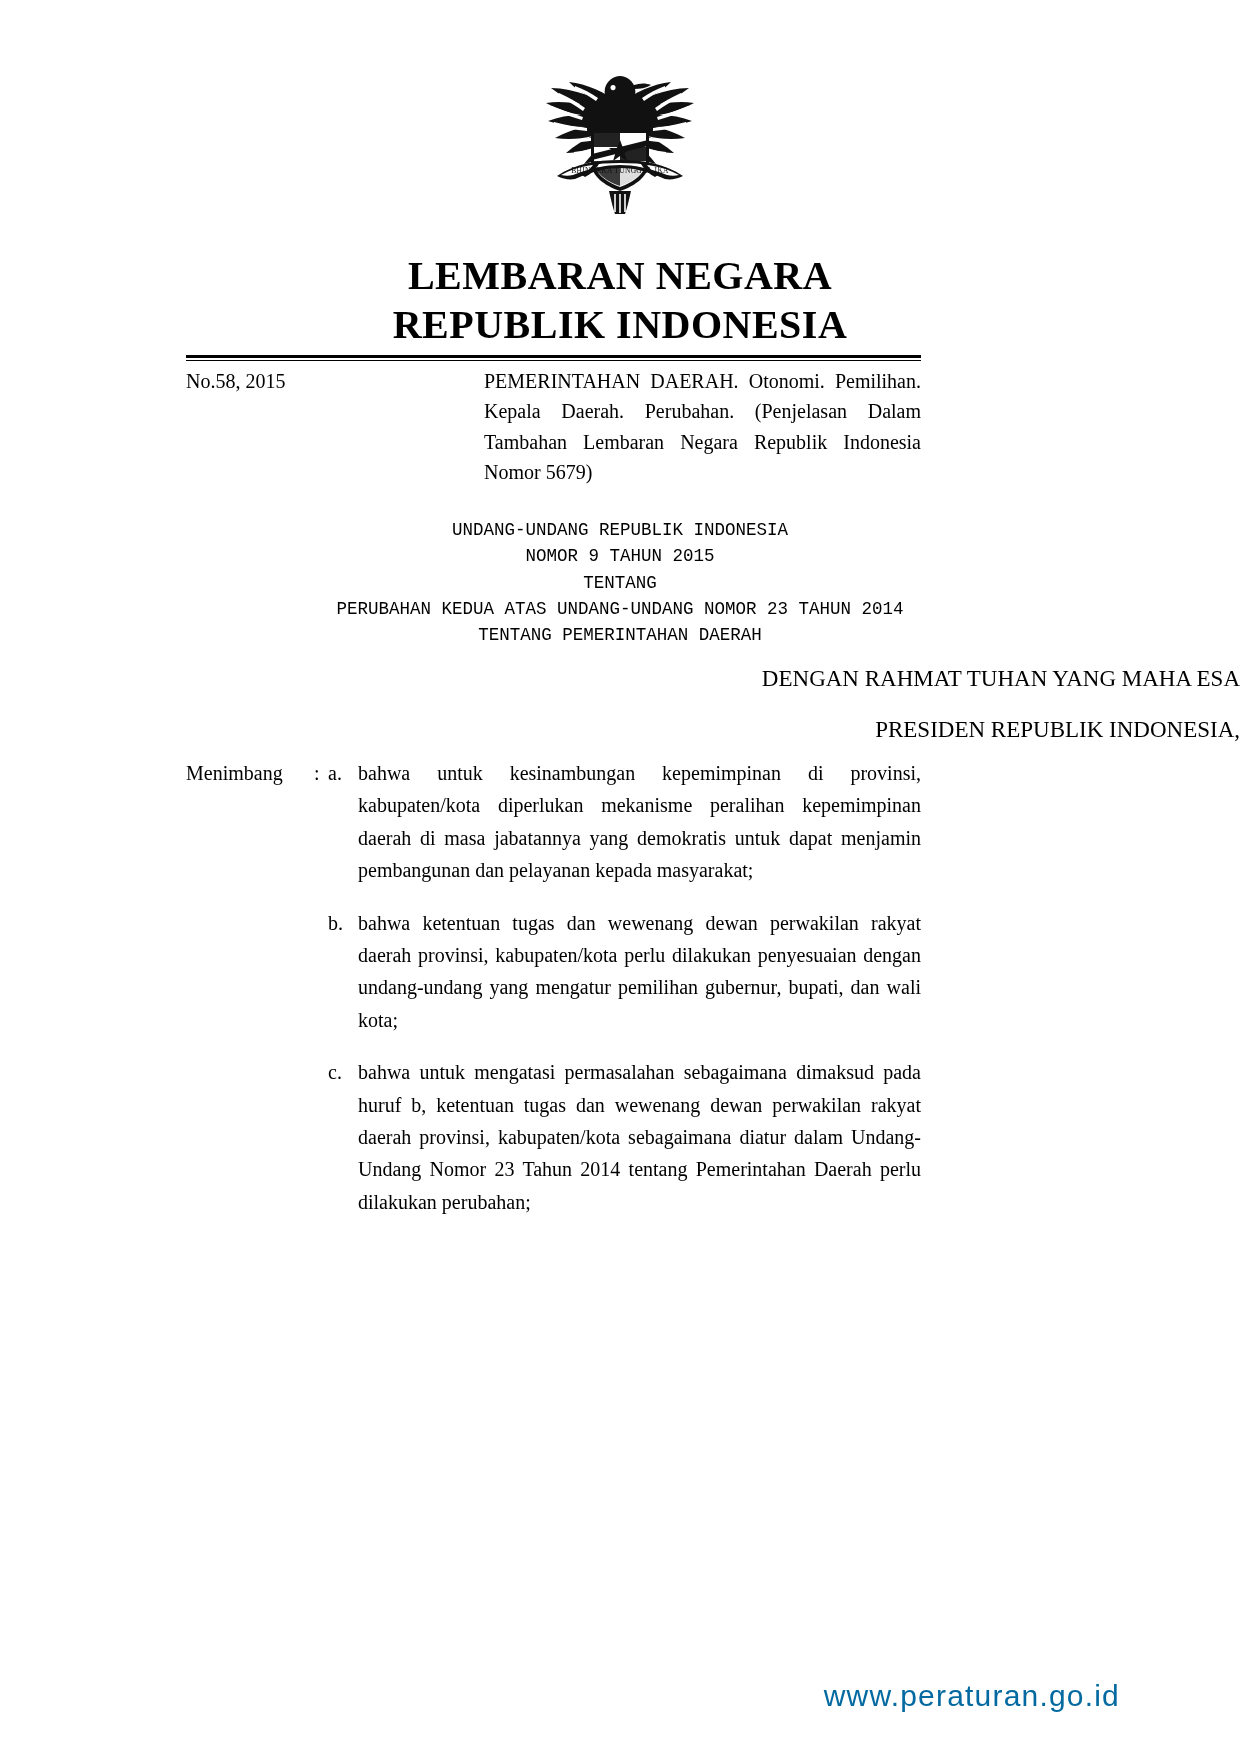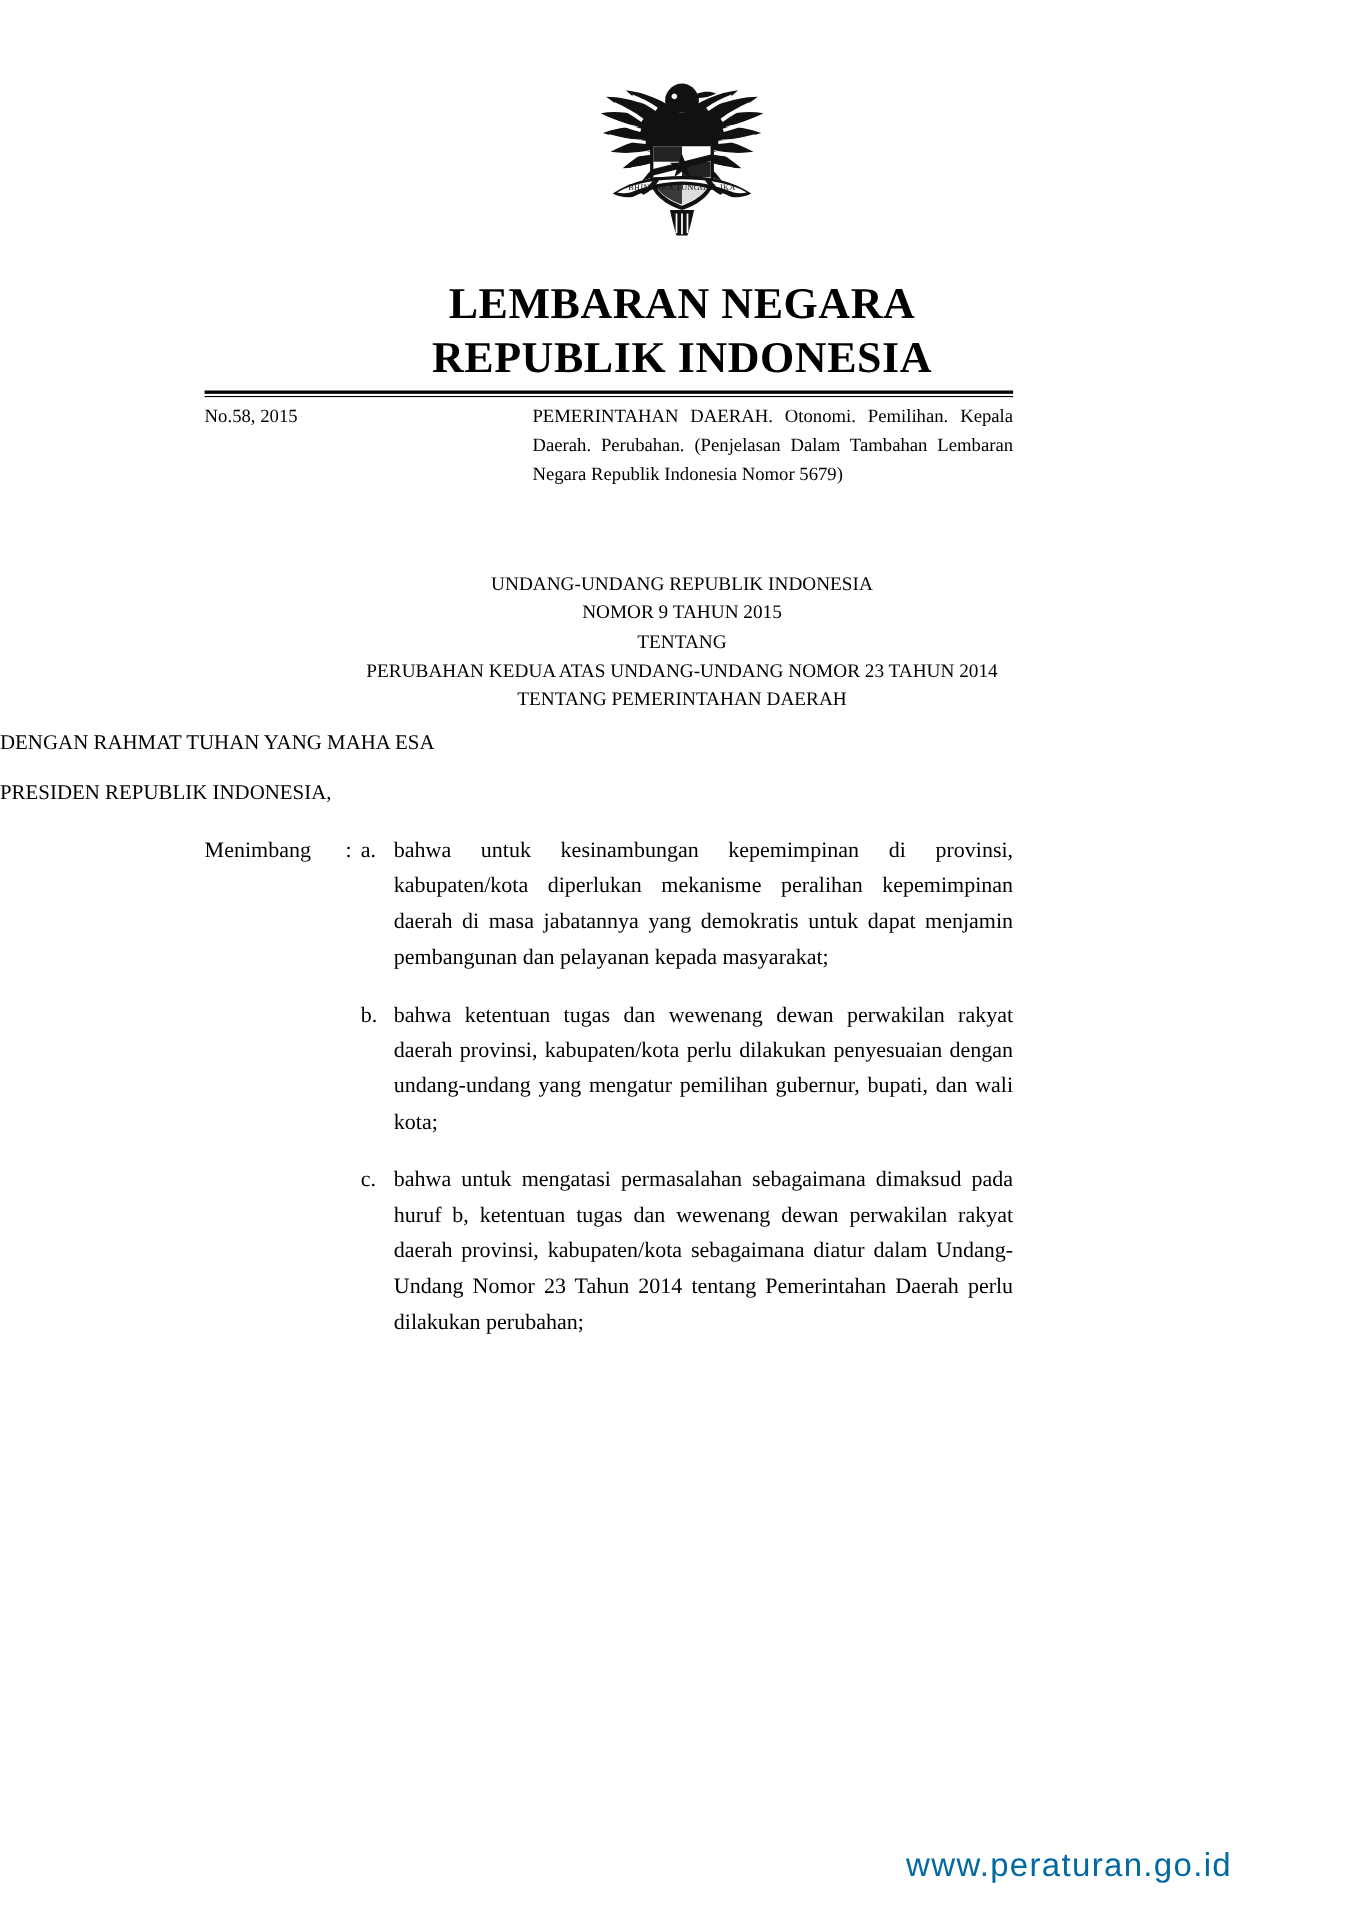--- a/index.html
+++ b/index.html
@@ -66,21 +66,21 @@
   }
 
   
   .header-row {
     position: absolute;
     top: 366px;
     left: 186px;
     width: 735px;
     display: flex;
     align-items: flex-start;
-    font-size: 17px;
+    font-size: 20px;
     line-height: 1.52;
   }
   .header-no {
     width: 258px;
     flex: 0 0 258px;
     white-space: nowrap;
   }
   .header-subject {
     flex: 1 1 auto;
     text-align: justify;
@@ -92,29 +92,29 @@
   
   .title-block {
     position: absolute;
     top: 517px;
     left: 0;
     width: 1240px;
     text-align: center;
     font-size: 17.5px;
     line-height: 1.5;
   }
-  .title-block .t-line { display: block; }
+  .title-block .t-line { display: block; font-family: Liberation Mono, monospace; }
 
   .enact-block {
     position: absolute;
     top: 662px;
     left: 0;
     width: 1240px;
-    text-align: left;
-    font-size: 19px;
+    text-align: right;
+    font-size: 23px;
     line-height: 1.5;
   }
   .enact-block .e-line { display: block; }
   .enact-block .e-gap { display: block; height: 16px; }
 
   
   .considerations {
     position: absolute;
     top: 757px;
     left: 186px;

